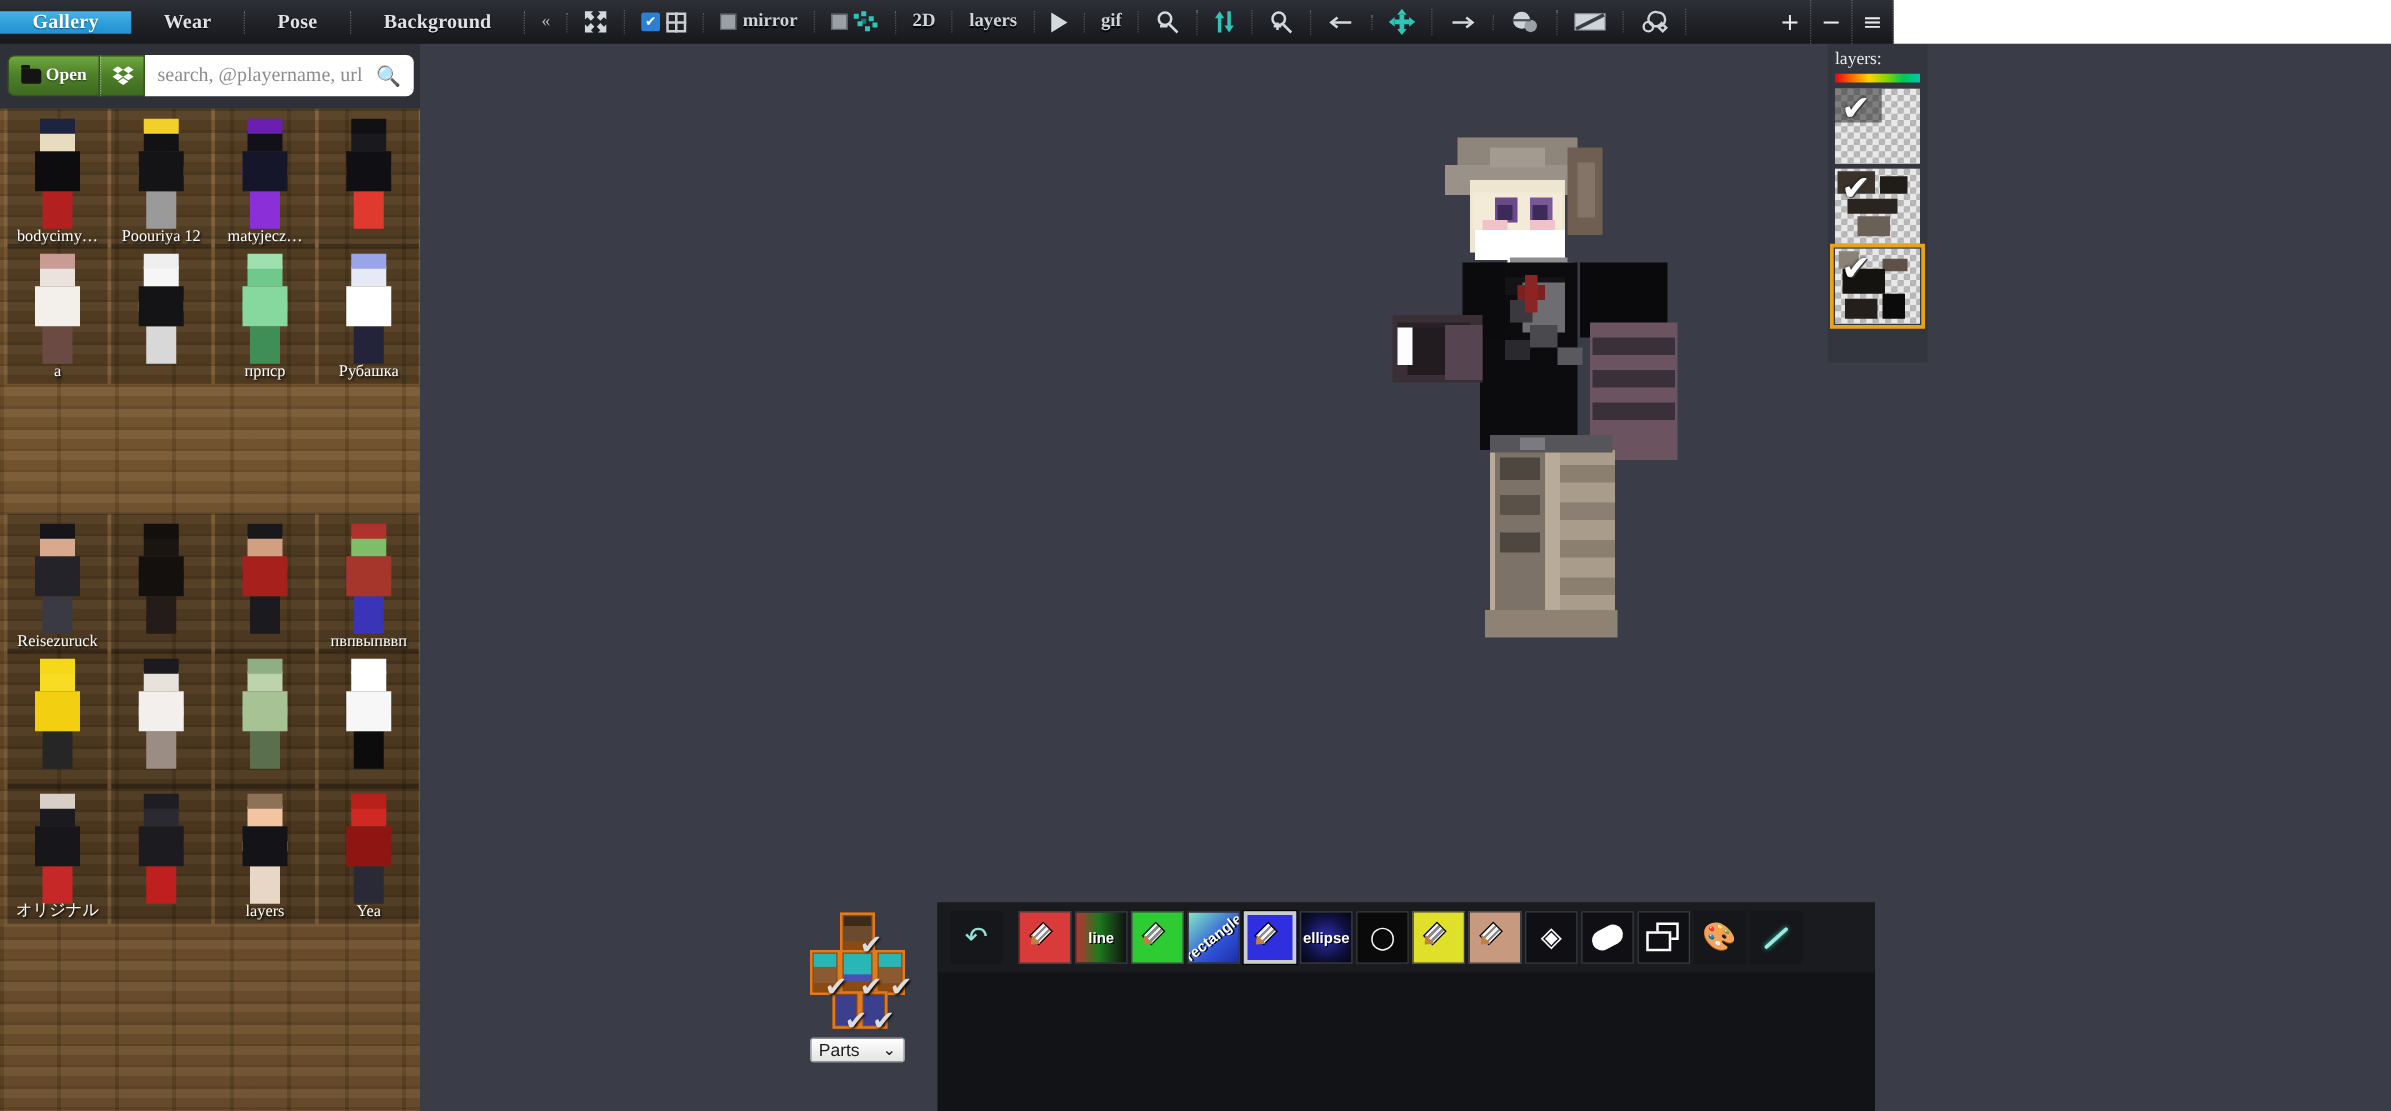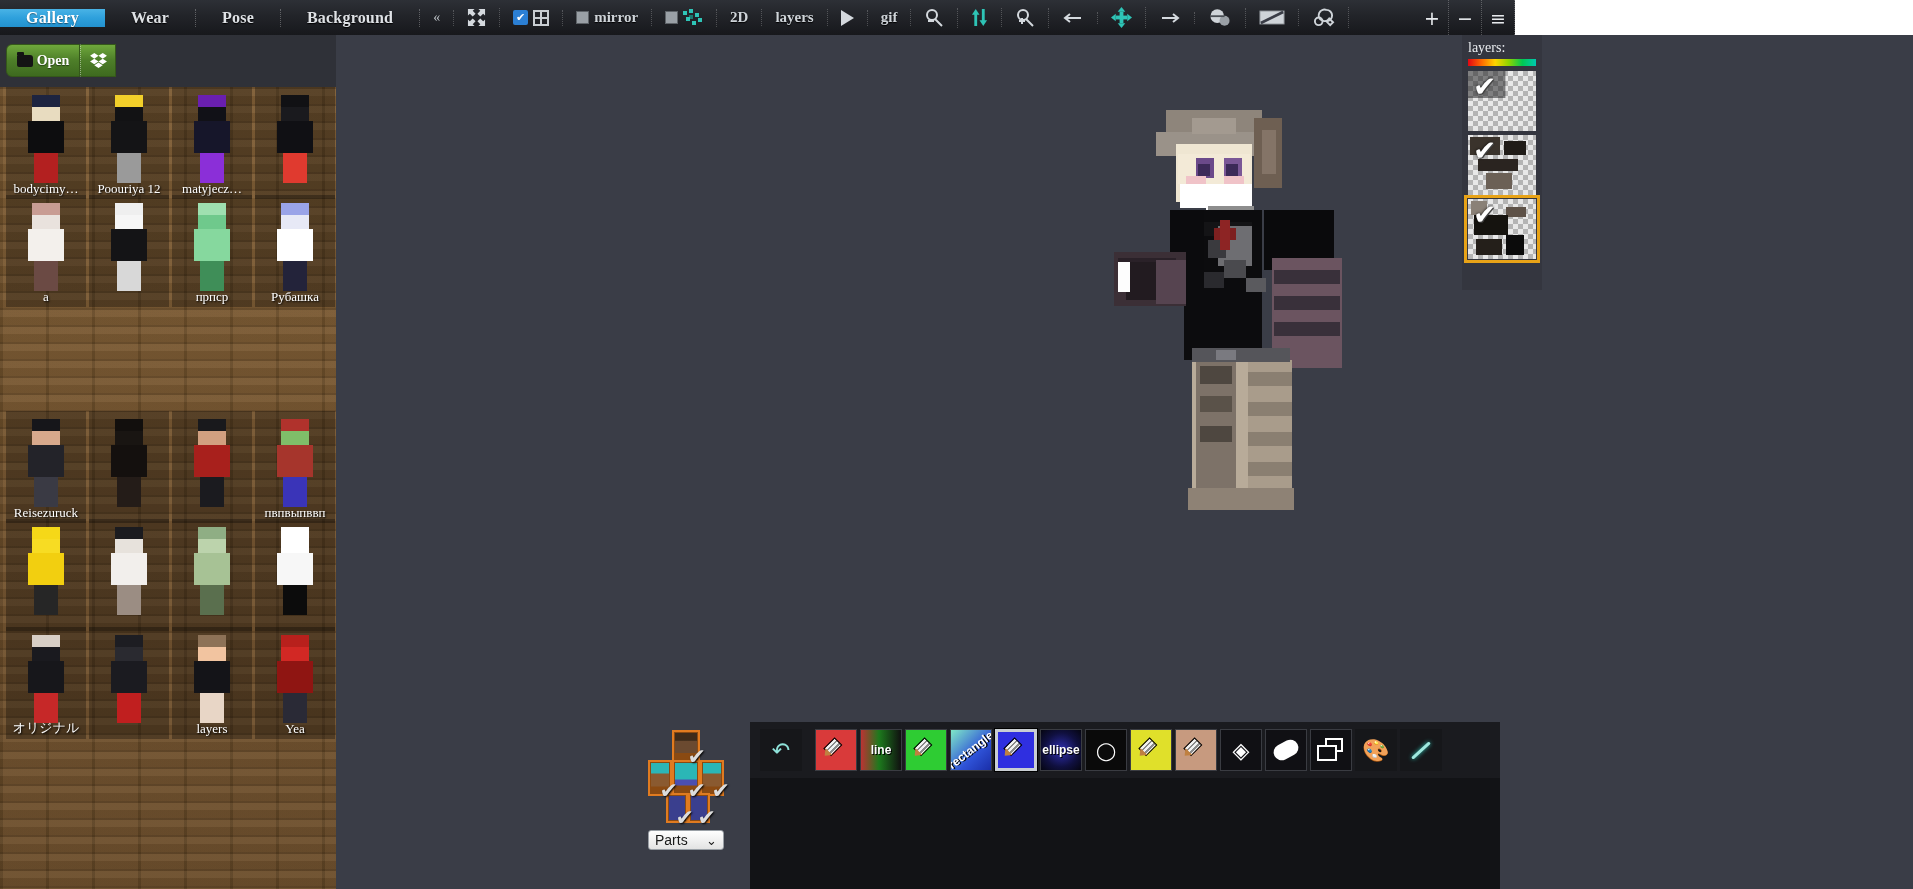--- a/index.html
+++ b/index.html
@@ -399,20 +399,24 @@
       <svg width="17" height="15" viewBox="0 0 18 16">
           <g fill="#fff">
         <path d="M4.5 0L0 3l4.5 3L9 3z"></path>
             <path d="M13.5 0L9 3l4.5 3L18 3z"></path>
         <path d="M0 9l4.5 3L9 9 4.5 6z"></path>
             <path d="M18 9l-4.5 3L9 9l4.5-3z"></path>
         <path d="M4.5 13L9 10l4.5 3L9 16z"></path>
           </g>
         </svg>
     </div>
+    <div id="searchbox">
+      <span class="ph">search, @playername, url</span>
+      <span class="mag">🔍</span>
+    </div>
   </div>
 
   <div id="gallery">
     <div class="plankbg"></div>
     <div id="rows">
         <div class="grow" style="top: 0px; text-decoration: underline;">
           <div class="gcell" style="margin-left: 6px;">
             <div class="shade"></div>
             <div class="skin" style="background: linear-gradient(rgb(29, 36, 64), rgb(29, 36, 64)) 14px 2px / 28px 12px no-repeat, linear-gradient(rgb(232, 220, 192), rgb(232, 220, 192)) 14px 12px / 28px 16px no-repeat, linear-gradient(rgb(13, 13, 15), rgb(13, 13, 15)) 10px 28px / 36px 32px no-repeat, linear-gradient(rgb(179, 32, 32), rgb(179, 32, 32)) 10px 40px / 36px 8px no-repeat, linear-gradient(rgb(179, 32, 32), rgb(179, 32, 32)) 16px 60px / 24px 30px no-repeat;"></div>
             <div class="nm">bodycimy…</div>

